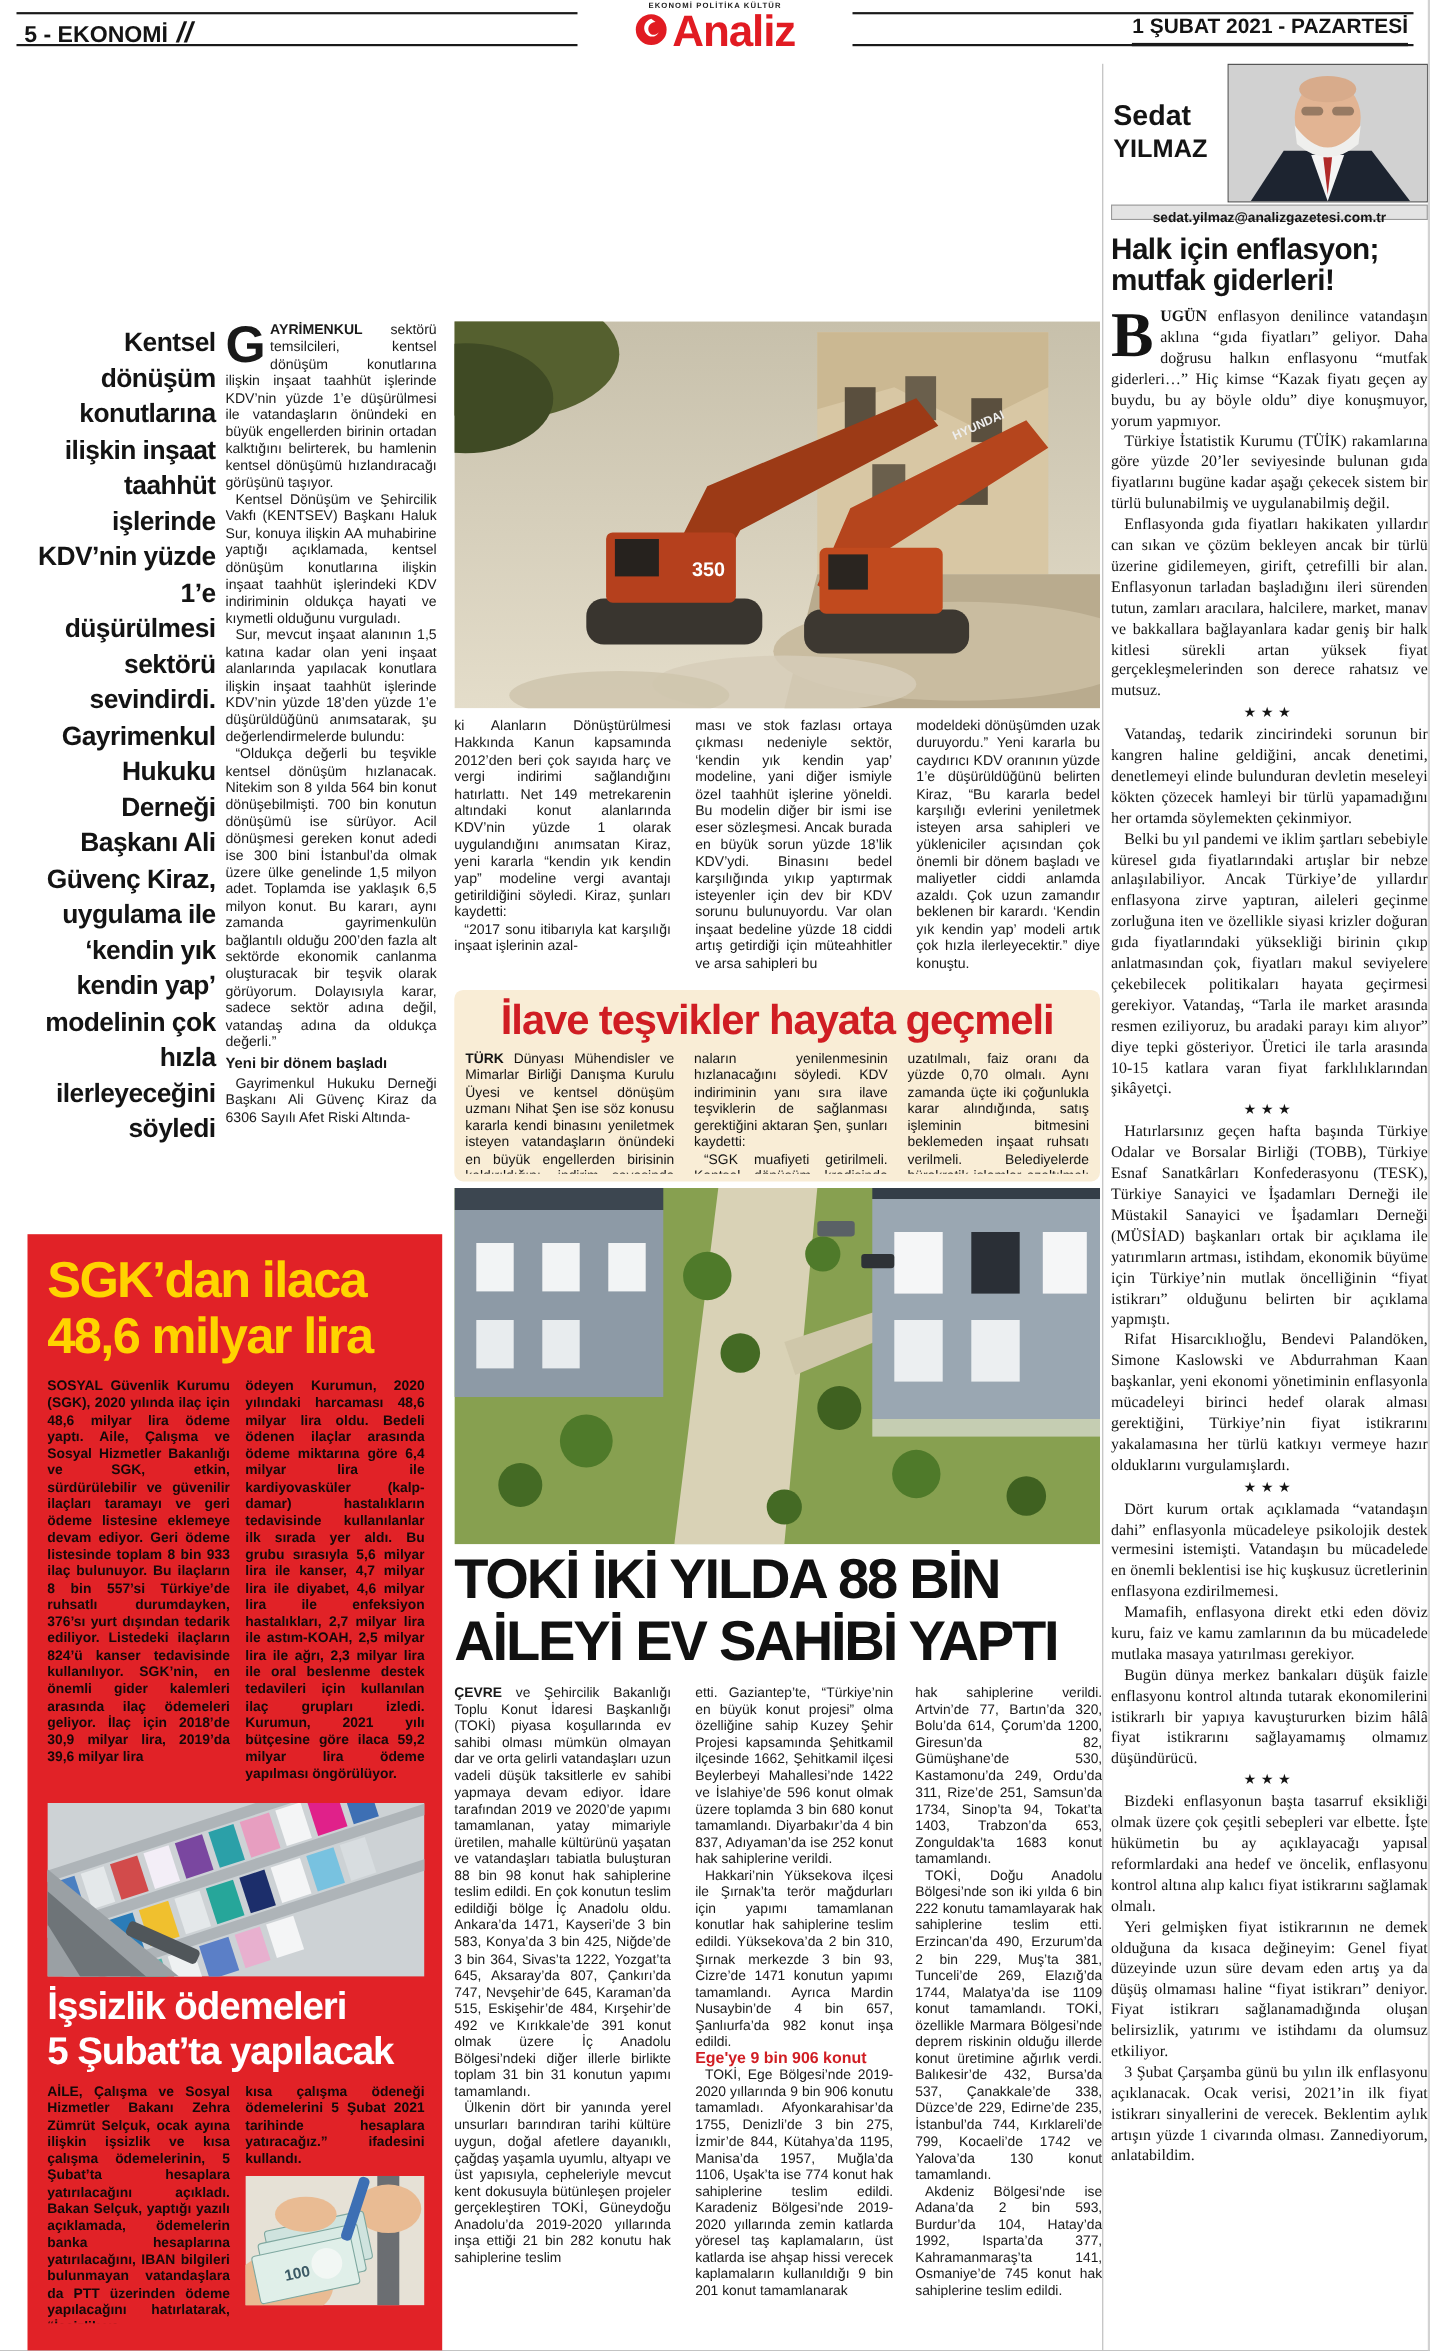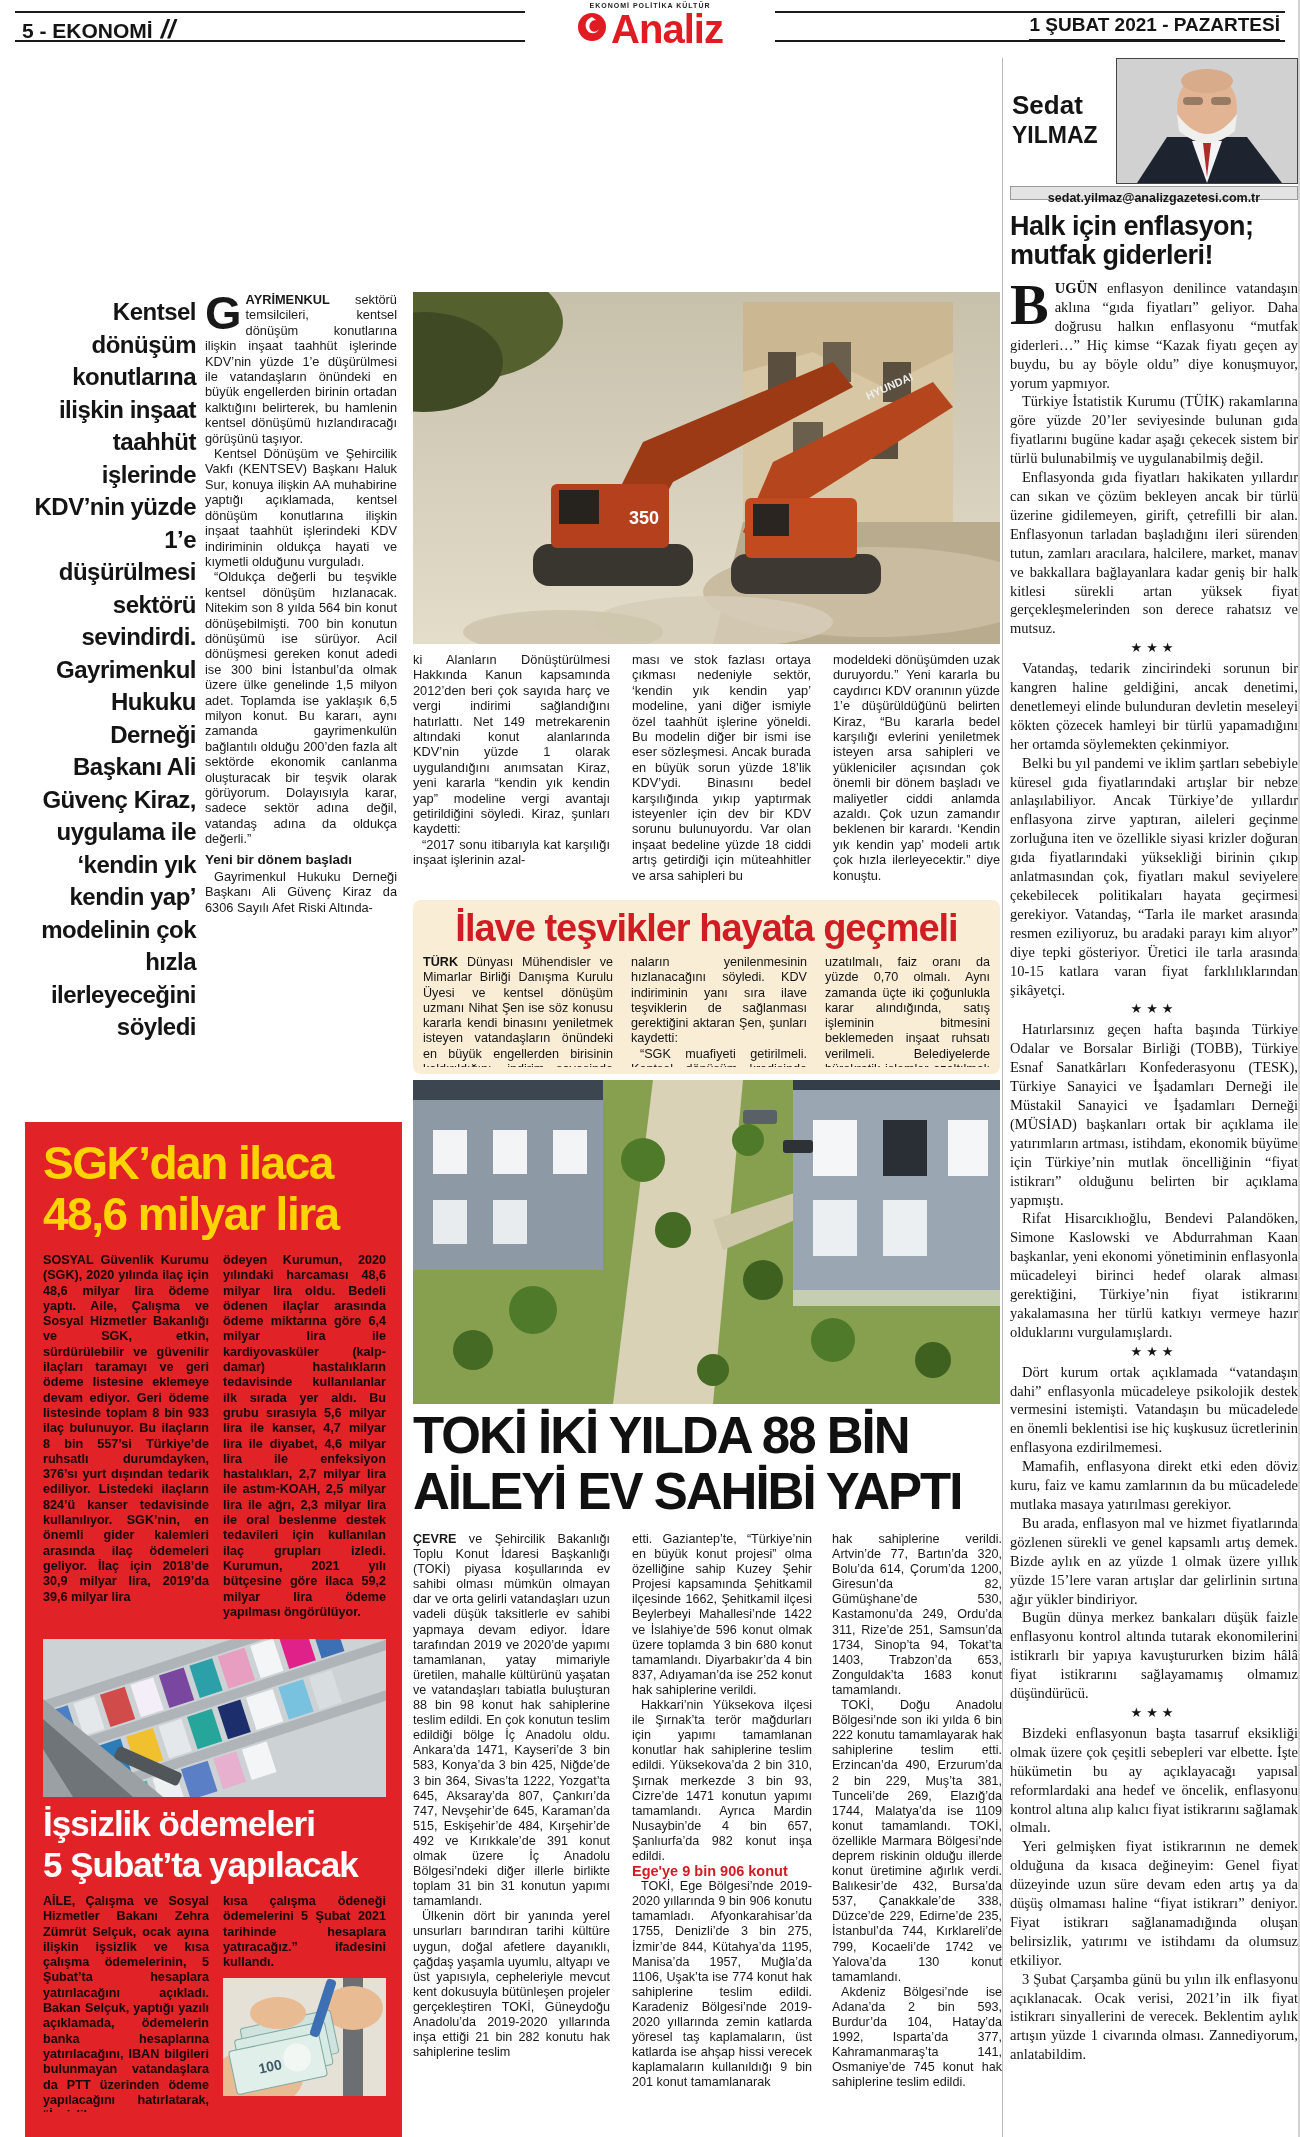--- a/index.html
+++ b/index.html
@@ -93,20 +93,21 @@
 
 
   <div class="vsep"></div>
   <div class="edge"></div>
 
   <div class="lead">Kentsel dönüşüm konutlarına ilişkin inşaat taahhüt işlerinde KDV’nin yüzde 1’e düşürülmesi sektörü sevindirdi. Gayrimenkul Hukuku Derneği Başkanı Ali Güvenç Kiraz, uygulama ile ‘kendin yık kendin yap’ modelinin çok hızla ilerleyeceğini söyledi</div>
 
   <div class="artcol" style="left:205px;top:292px;width:192px;height:818px;">
     <p><span class="dc">G</span><span class="lw">AYRİMENKUL</span><span> sektörü temsilcileri, kentsel dönüşüm konutlarına ilişkin inşaat taahhüt işlerinde KDV’nin yüzde 1’e düşürülmesi ile vatandaşların önündeki en büyük engellerden birinin ortadan kalktığını belirterek, bu hamlenin kentsel dönüşümü hızlandıracağı görüşünü taşıyor.</span></p>
     <p class="ind">Kentsel Dönüşüm ve Şehircilik Vakfı (KENTSEV) Başkanı Haluk Sur, konuya ilişkin AA muhabirine yaptığı açıklamada, kentsel dönüşüm konutlarına ilişkin inşaat taahhüt işlerindeki KDV indiriminin oldukça hayati ve kıymetli olduğunu vurguladı.</p>
+    <p class="ind">Sur, mevcut inşaat alanının 1,5 katına kadar olan yeni inşaat alanlarında yapılacak konutlara ilişkin inşaat taahhüt işlerinde KDV’nin yüzde 18’den yüzde 1’e düşürüldüğünü anımsatarak, şu değerlendirmelerde bulundu:</p>
     <p class="ind">“Oldukça değerli bu teşvikle kentsel dönüşüm hızlanacak. Nitekim son 8 yılda 564 bin konut dönüşebilmişti. 700 bin konutun dönüşümü ise sürüyor. Acil dönüşmesi gereken konut adedi ise 300 bini İstanbul’da olmak üzere ülke genelinde 1,5 milyon adet. Toplamda ise yaklaşık 6,5 milyon konut. Bu kararı, aynı zamanda gayrimenkulün bağlantılı olduğu 200’den fazla alt sektörde ekonomik canlanma oluşturacak bir teşvik olarak görüyorum. Dolayısıyla karar, sadece sektör adına değil, vatandaş adına da oldukça değerli.”</p>
     <p class="sub">Yeni bir dönem başladı</p>
     <p class="ind">Gayrimenkul Hukuku Derneği Başkanı Ali Güvenç Kiraz da 6306 Sayılı Afet Riski Altında-</p>
   </div>
 
   <div class="photo" style="left:413px;top:292px;width:587px;height:352px;">
     <svg width="587" height="352" viewBox="0 0 587 352">
       <defs>
         <linearGradient id="sky" x1="0" y1="0" x2="0" y2="1">
           <stop offset="0" stop-color="#c7c0ab"></stop>
@@ -340,21 +341,20 @@
       <p class="ind">Enflasyonda gıda fiyatları hakikaten yıllardır can sıkan ve çözüm bekleyen ancak bir türlü üzerine gidilemeyen, girift, çetrefilli bir alan. Enflasyonun tarladan başladığını ileri sürenden tutun, zamları aracılara, halcilere, market, manav ve bakkallara bağlayanlara kadar geniş bir halk kitlesi sürekli artan yüksek fiyat gerçekleşmelerinden son derece rahatsız ve mutsuz.</p>
       <div class="stars">★★★</div>
       <p class="ind">Vatandaş, tedarik zincirindeki sorunun bir kangren haline geldiğini, ancak denetimi, denetlemeyi elinde bulunduran devletin meseleyi kökten çözecek hamleyi bir türlü yapamadığını her ortamda söylemekten çekinmiyor.</p>
       <p class="ind">Belki bu yıl pandemi ve iklim şartları sebebiyle küresel gıda fiyatlarındaki artışlar bir nebze anlaşılabiliyor. Ancak Türkiye’de yıllardır enflasyona zirve yaptıran, aileleri geçinme zorluğuna iten ve özellikle siyasi krizler doğuran gıda fiyatlarındaki yüksekliği birinin çıkıp anlatmasından çok, fiyatları makul seviyelere çekebilecek politikaları hayata geçirmesi gerekiyor. Vatandaş, “Tarla ile market arasında resmen eziliyoruz, bu aradaki parayı kim alıyor” diye tepki gösteriyor. Üretici ile tarla arasında 10-15 katlara varan fiyat farklılıklarından şikâyetçi.</p>
       <div class="stars">★★★</div>
       <p class="ind">Hatırlarsınız geçen hafta başında Türkiye Odalar ve Borsalar Birliği (TOBB), Türkiye Esnaf Sanatkârları Konfederasyonu (TESK), Türkiye Sanayici ve İşadamları Derneği ile Müstakil Sanayici ve İşadamları Derneği (MÜSİAD) başkanları ortak bir açıklama ile yatırımların artması, istihdam, ekonomik büyüme için Türkiye’nin mutlak öncelliğinin “fiyat istikrarı” olduğunu belirten bir açıklama yapmıştı.</p>
       <p class="ind">Rifat Hisarcıklıoğlu, Bendevi Palandöken, Simone Kaslowski ve Abdurrahman Kaan başkanlar, yeni ekonomi yönetiminin enflasyonla mücadeleyi birinci hedef olarak alması gerektiğini, Türkiye’nin fiyat istikrarını yakalamasına her türlü katkıyı vermeye hazır olduklarını vurgulamışlardı.</p>
       <div class="stars">★★★</div>
       <p class="ind">Dört kurum ortak açıklamada “vatandaşın dahi” enflasyonla mücadeleye psikolojik destek vermesini istemişti. Vatandaşın bu mücadelede en önemli beklentisi ise hiç kuşkusuz ücretlerinin enflasyona ezdirilmemesi.</p>
       <p class="ind">Mamafih, enflasyona direkt etki eden döviz kuru, faiz ve kamu zamlarının da bu mücadelede mutlaka masaya yatırılması gerekiyor.</p>
-      <p class="ind">Bu arada, enflasyon mal ve hizmet fiyatlarında gözlenen sürekli ve genel kapsamlı artış demek. Bizde aylık en az yüzde 1 olmak üzere yıllık yüzde 15’lere varan artışlar dar gelirlinin sırtına ağır yükler bindiriyor.</p>
       <p class="ind">Bugün dünya merkez bankaları düşük faizle enflasyonu kontrol altında tutarak ekonomilerini istikrarlı bir yapıya kavuştururken bizim hâlâ fiyat istikrarını sağlayamamış olmamız düşündürücü.</p>
       <div class="stars">★★★</div>
       <p class="ind">Bizdeki enflasyonun başta tasarruf eksikliği olmak üzere çok çeşitli sebepleri var elbette. İşte hükümetin bu ay açıklayacağı yapısal reformlardaki ana hedef ve öncelik, enflasyonu kontrol altına alıp kalıcı fiyat istikrarını sağlamak olmalı.</p>
       <p class="ind">Yeri gelmişken fiyat istikrarının ne demek olduğuna da kısaca değineyim: Genel fiyat düzeyinde uzun süre devam eden artış ya da düşüş olmaması haline “fiyat istikrarı” deniyor. Fiyat istikrarı sağlanamadığında oluşan belirsizlik, yatırımı ve istihdamı da olumsuz etkiliyor.</p>
       <p class="ind">3 Şubat Çarşamba günü bu yılın ilk enflasyonu açıklanacak. Ocak verisi, 2021’in ilk fiyat istikrarı sinyallerini de verecek. Beklentim aylık artışın yüzde 1 civarında olması. Zannediyorum, anlatabildim.</p>
     </div>
   </div>
 
 </div>
 

